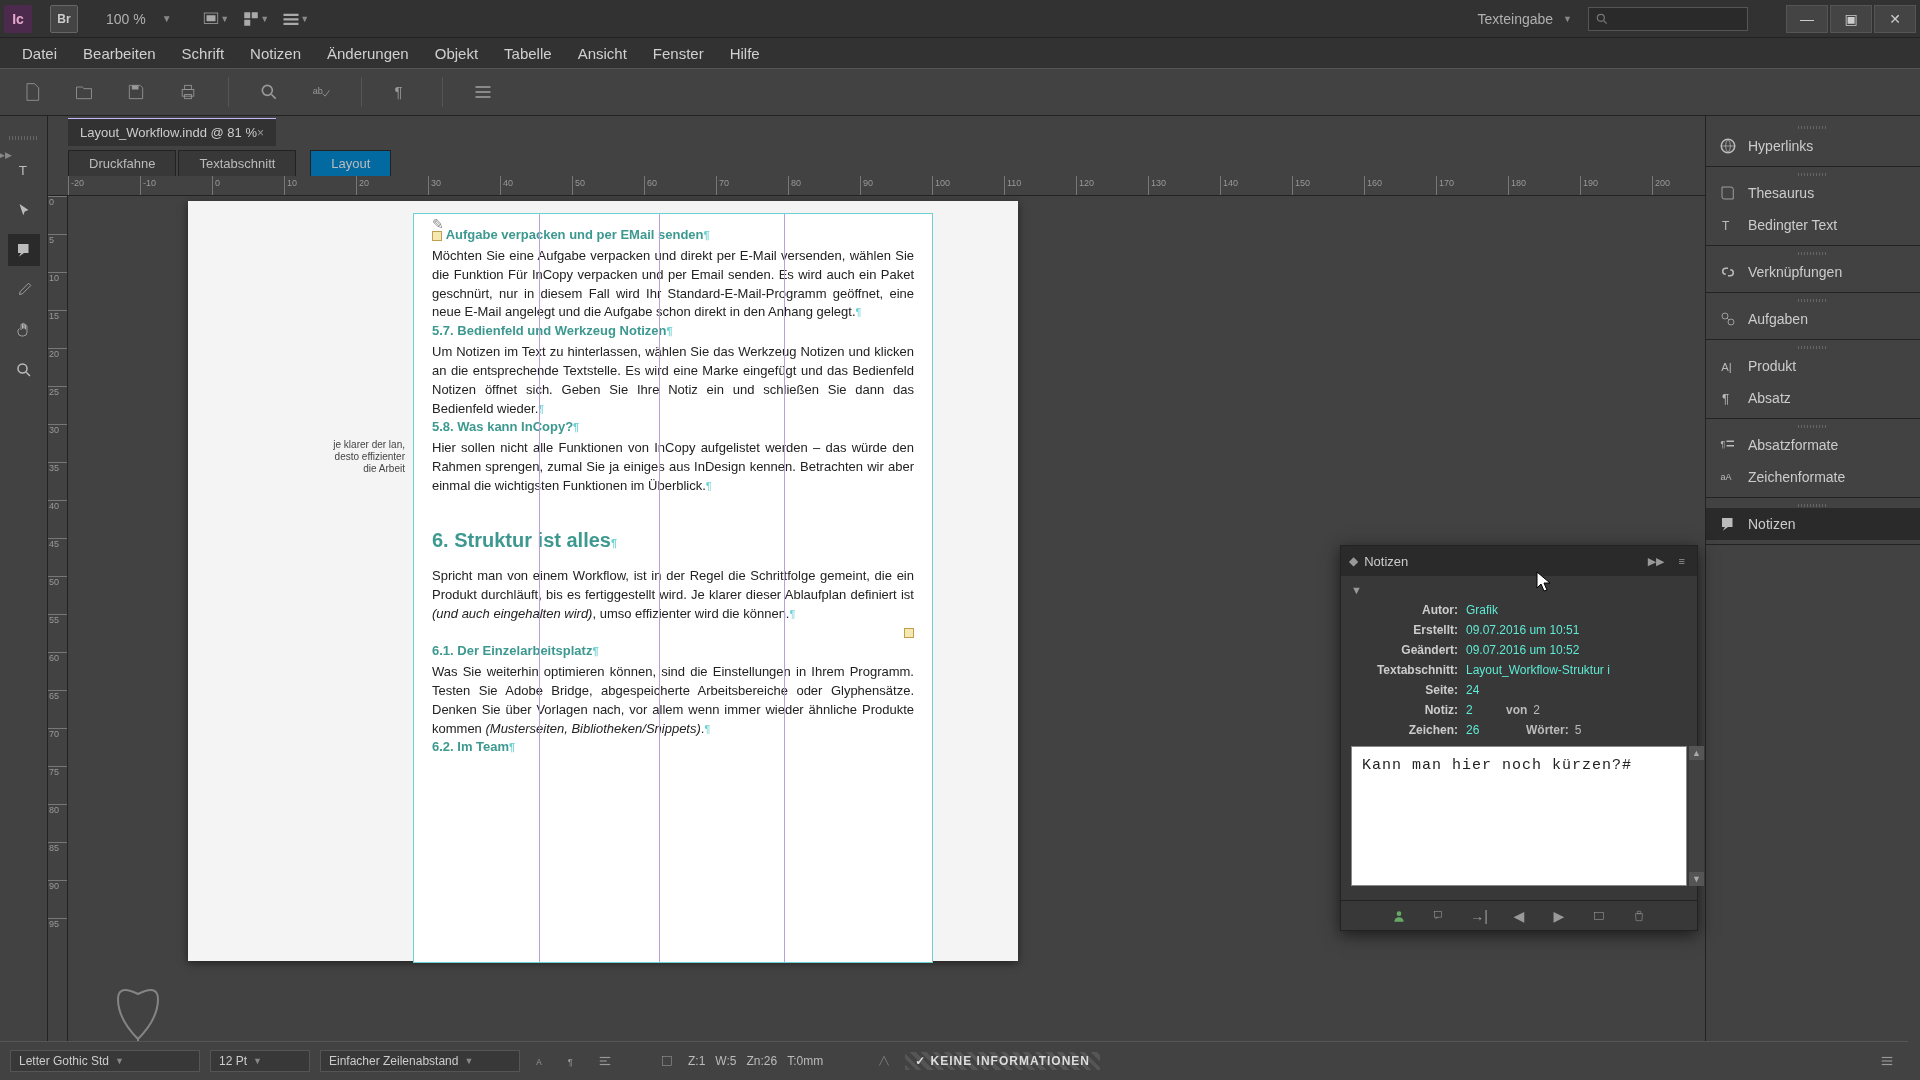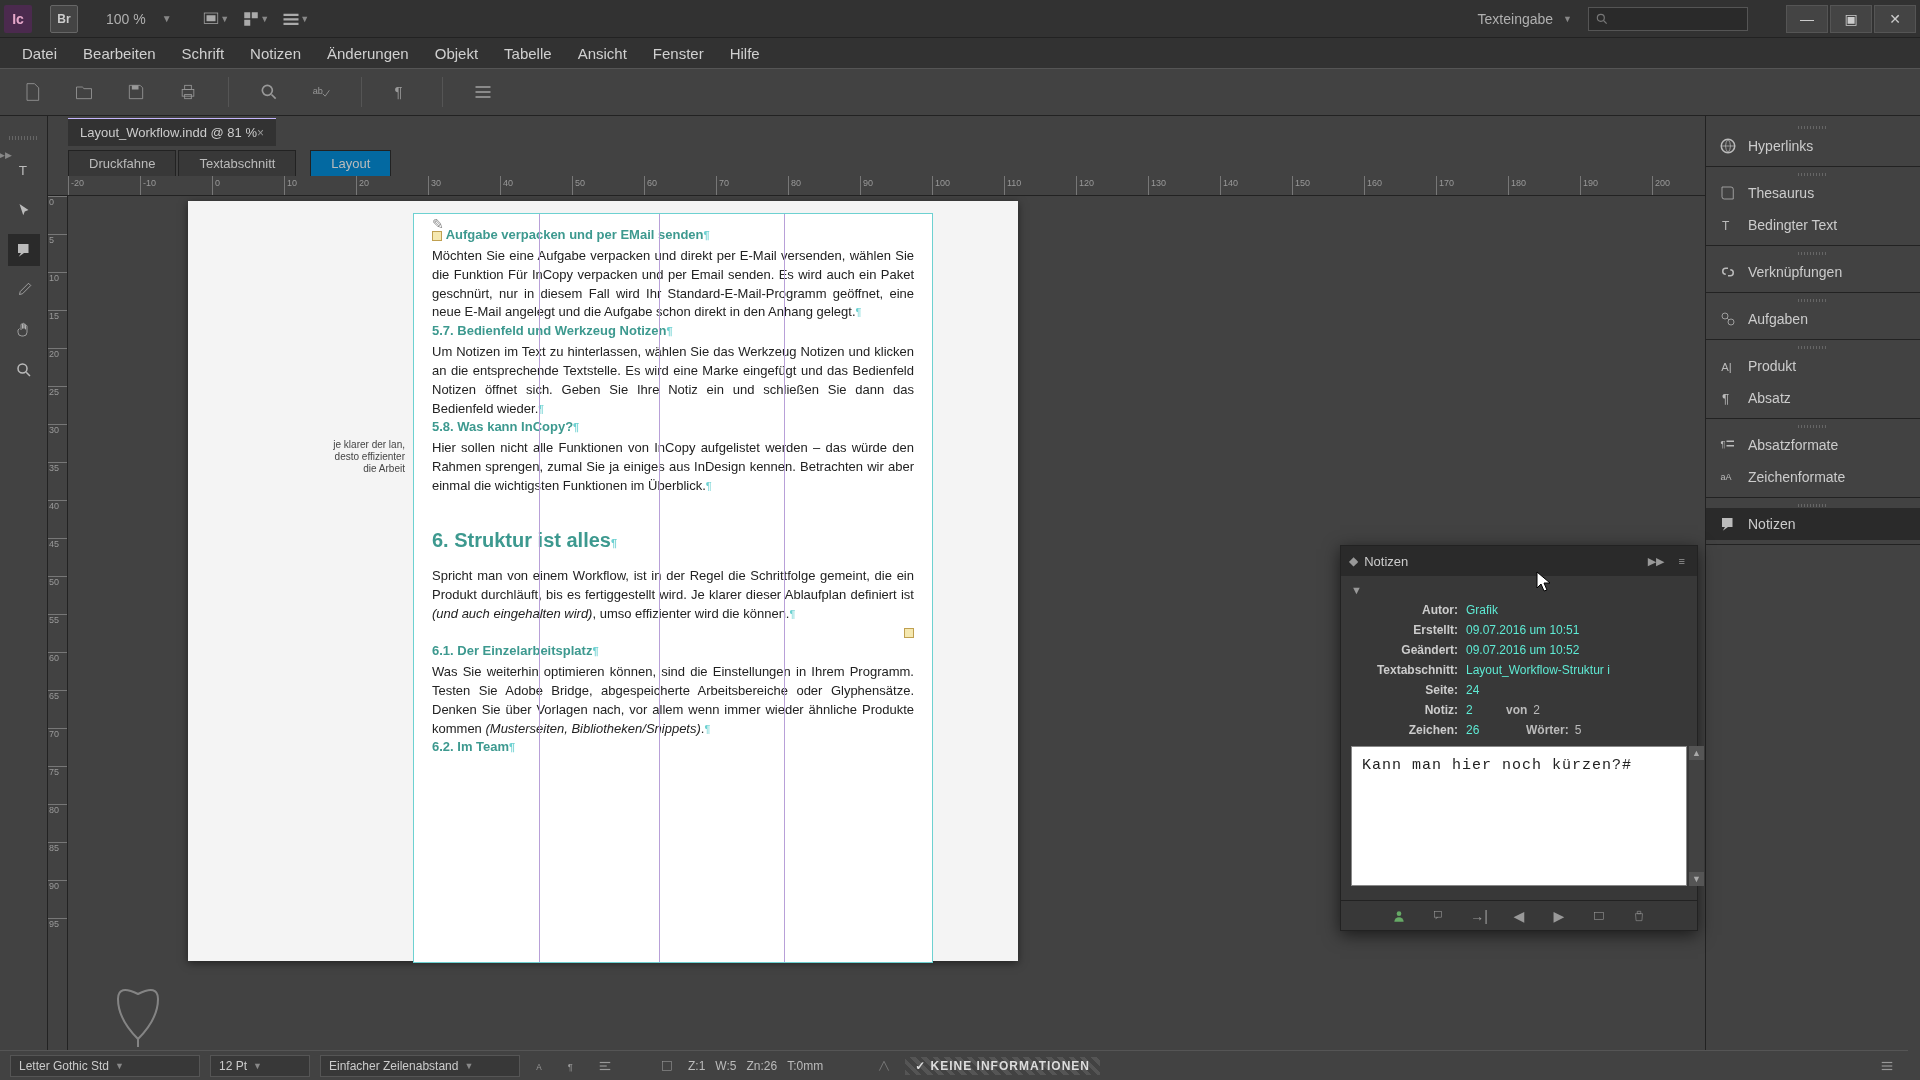--- a/index.html
+++ b/index.html
@@ -98,21 +98,21 @@
 .right-panels { width: 215px; background: #424242; border-left: 1px solid #222; padding-top: 4px; position: relative; }
 .panel-group { border-bottom: 1px solid #222; padding: 4px 0; }
 .panel-grip { height: 6px; display: flex; align-items: center; justify-content: center; }
 .panel-grip::before { content: ""; width: 30px; height: 3px; background: repeating-linear-gradient(90deg,#666 0 1px,transparent 1px 3px); }
 .panel-item { display: flex; align-items: center; gap: 10px; padding: 6px 12px; color: #ccc; font-size: 14px; }
 .panel-item.active { background: #2a2a2a; }
 .panel-item .p-icon { width: 20px; height: 20px; display: flex; align-items: center; justify-content: center; }
 .panel-item .p-icon svg { width: 18px; height: 18px; fill: #bbb; }
 
 
-.status-bar { position: absolute; left: 0; right: 12px; bottom: 0; height: 30px; background: #424242; border-top: 1px solid #555; display: flex; align-items: center; padding: 0 10px; gap: 10px; }
+.status-bar { position: absolute; left: 0; right: 12px; bottom: 0; height: 39px; background: #424242; border-top: 1px solid #555; display: flex; align-items: center; padding: 0 10px; gap: 10px; }
 .sb-select { height: 22px; background: #383838; border: 1px solid #555; color: #ccc; font-size: 12px; padding: 0 8px; display: flex; align-items: center; gap: 6px; }
 .sb-select .dd { font-size: 9px; color: #888; }
 .sb-field { color: #bbb; font-size: 12px; display: flex; align-items: center; gap: 4px; }
 .sb-icon-btn { width: 22px; height: 22px; display: flex; align-items: center; justify-content: center; }
 .sb-icon-btn svg { width: 14px; height: 14px; fill: #999; }
 .sb-info-strip { background: repeating-linear-gradient(45deg,#555 0 4px,#424242 4px 8px); padding: 2px 10px; color: #ddd; font-size: 12px; font-weight: bold; letter-spacing: 1px; }
 
 .collapse-arrow { position: absolute; left: 0; top: 148px; width: 10px; height: 14px; background: #424242; color: #888; font-size: 9px; display: flex; align-items: center; justify-content: center; z-index: 20; }
 
 </style>

